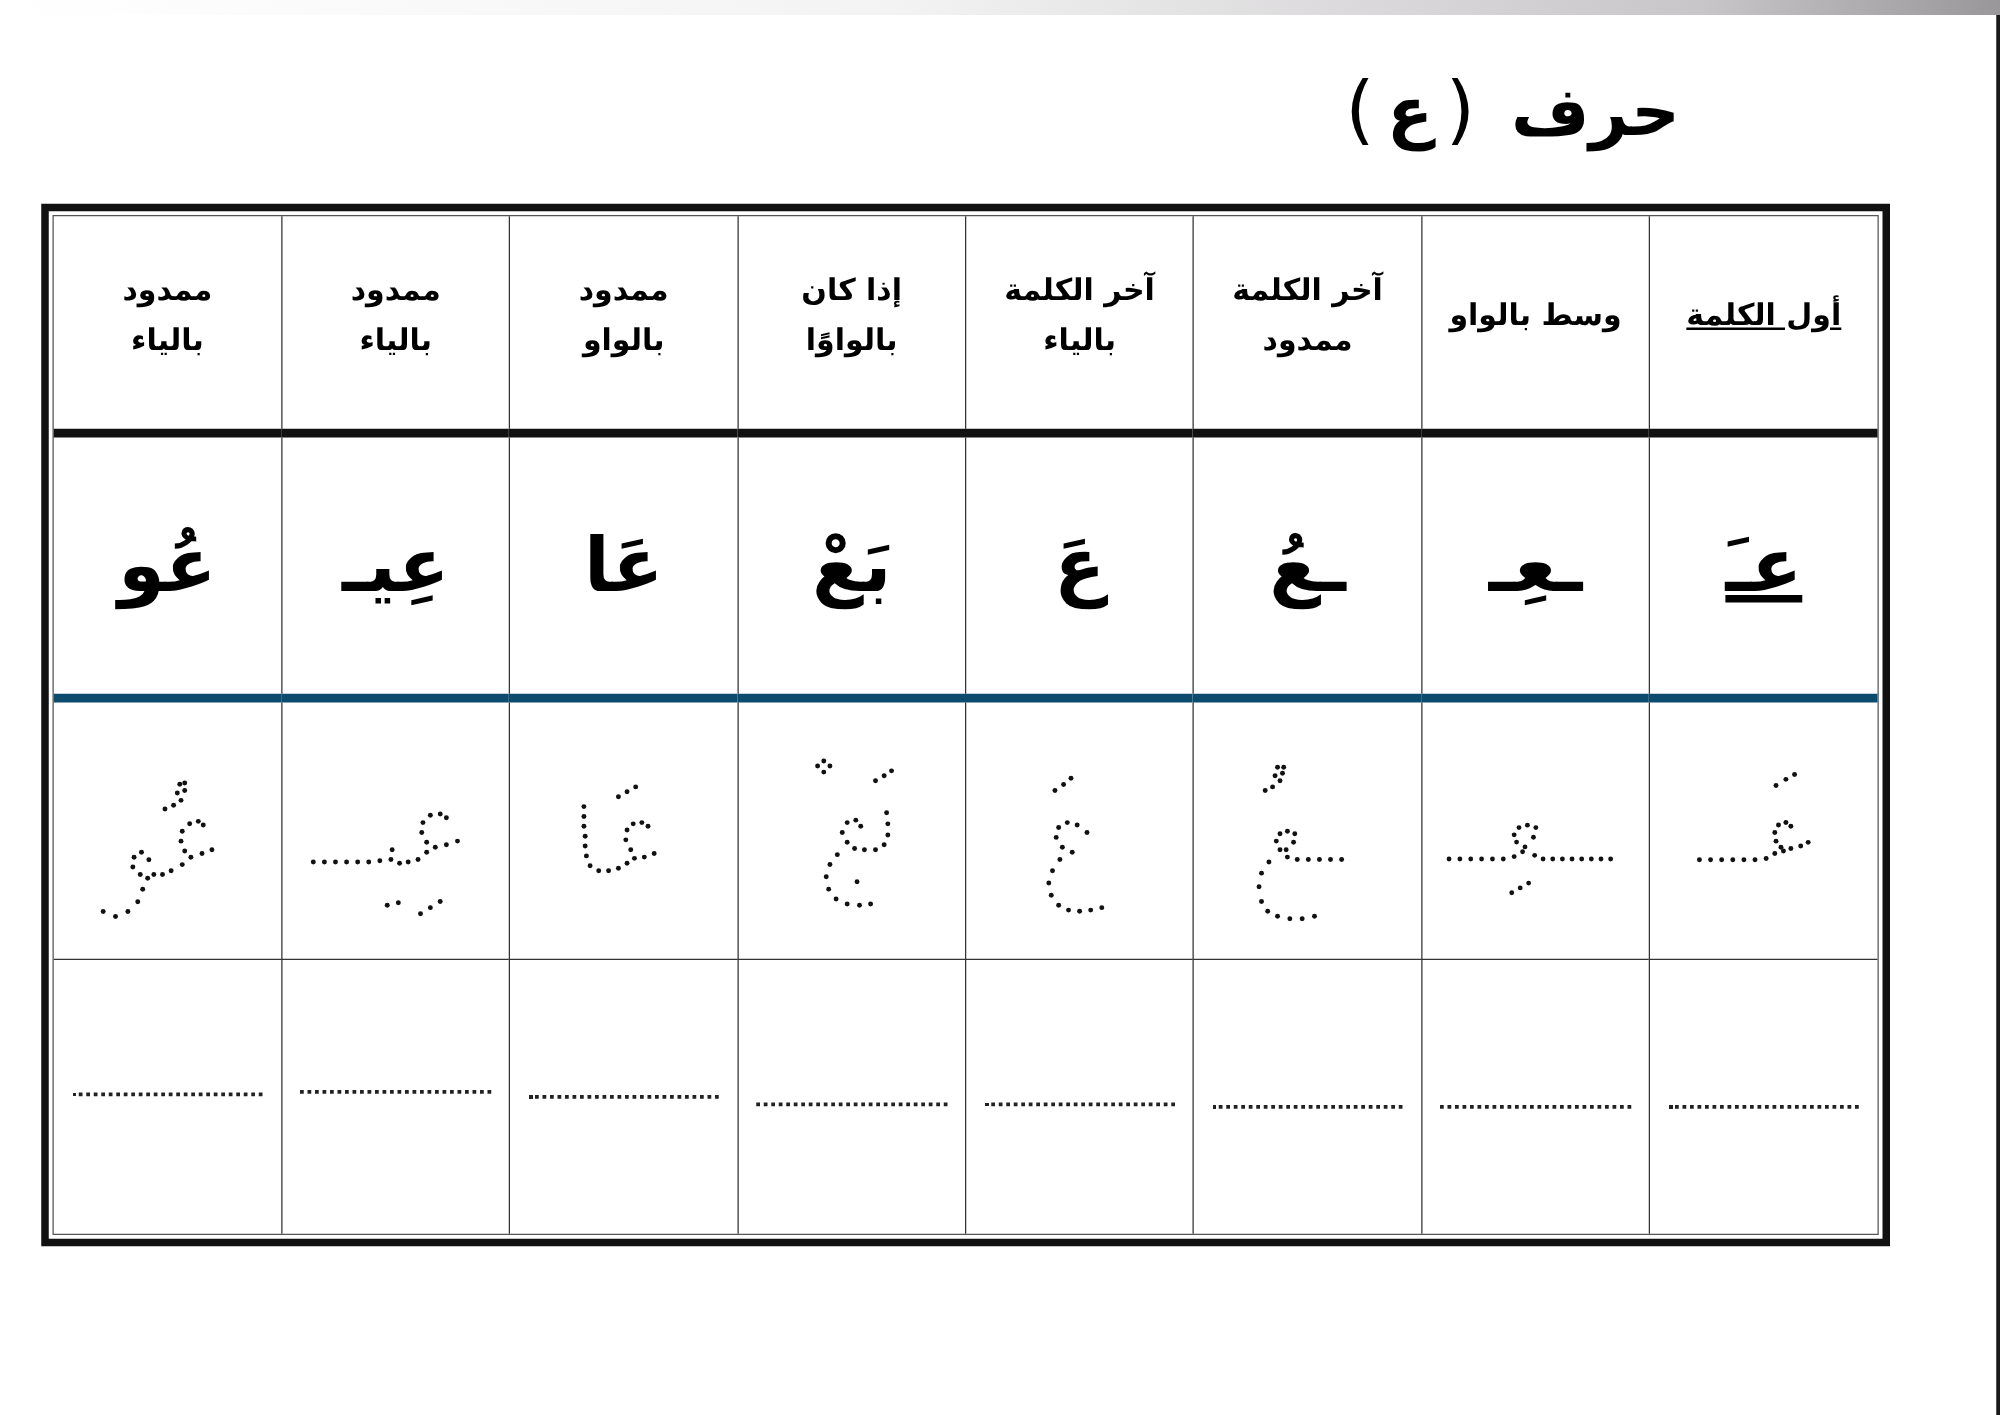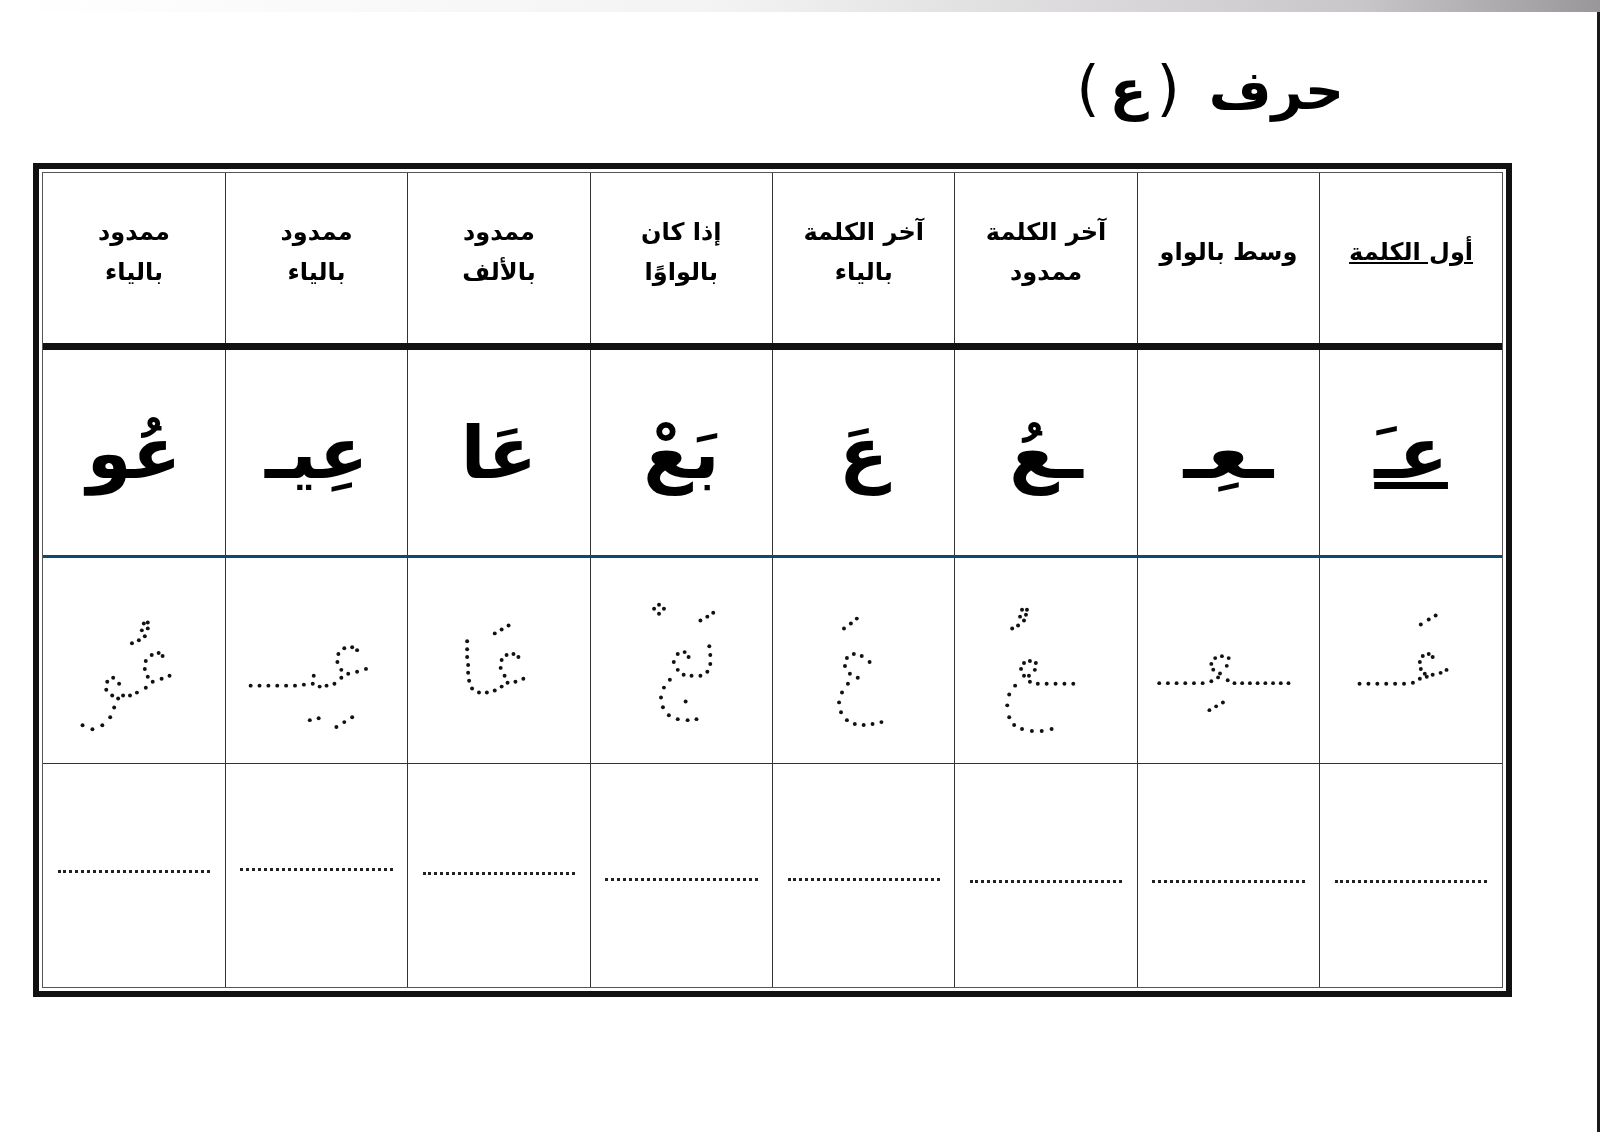--- a/index.html
+++ b/index.html
@@ -78,23 +78,23 @@
       font-size: 24px;
       line-height: 40px;
       border-bottom: 7px solid #111;
     }
     tr.row-head td .hl {
       display: block;
       transform: translateY(-6px);
     }
     tr.row-letter td {
       height: 205px;
-      font-size: 72px;
+      font-size: 60px;
       font-weight: bold;
-      border-bottom: 3px solid #0c4a6e;
+      border-bottom: 7px solid #0c4a6e;
       line-height: 1;
     }
     tr.row-trace td {
       height: 205px;
       border-bottom: 1.5px solid #333;
     }
     tr.row-write td {
       height: auto;
     }
     .trace-svg {
@@ -142,21 +142,21 @@
         <td>
               <span class="hl">آخر الكلمة</span>
               <span class="hl">بالياء</span>
             </td>
         <td>
               <span class="hl">إذا كان</span>
               <span class="hl">بالواوًا</span>
             </td>
         <td>
               <span class="hl">ممدود</span>
-              <span class="hl">بالألف</span>
+              <span class="hl">بالواو</span>
             </td>
         <td>
               <span class="hl">ممدود</span>
               <span class="hl">بالياء</span>
             </td>
         <td>
               <span class="hl">ممدود</span>
               <span class="hl">بالياء</span>
             </td>
       </tr>

